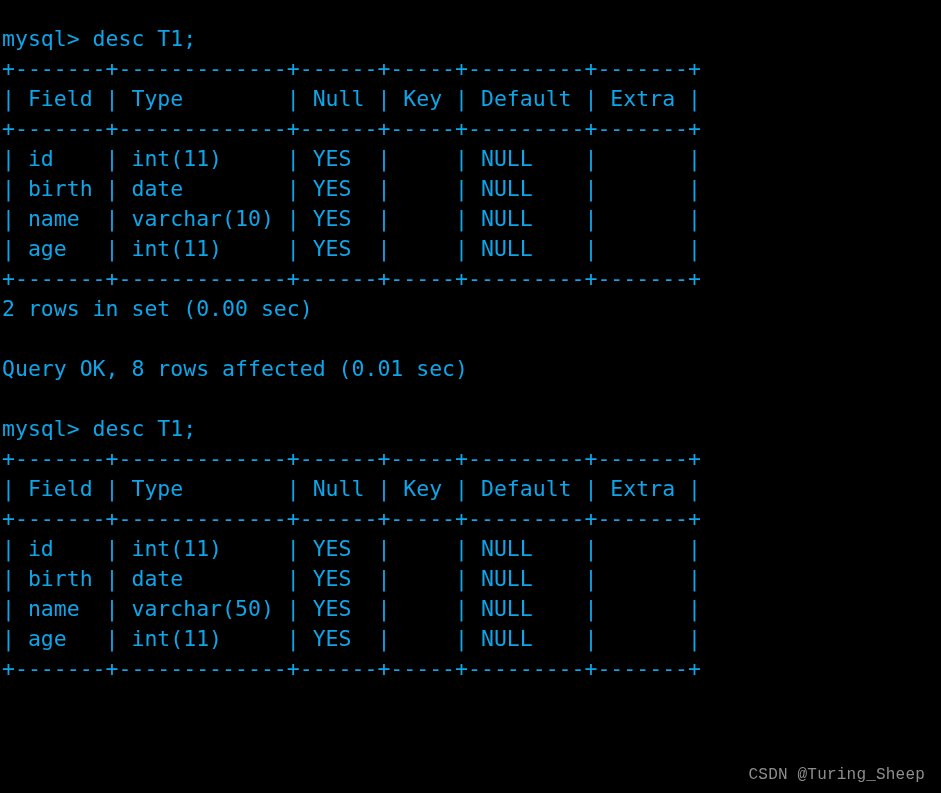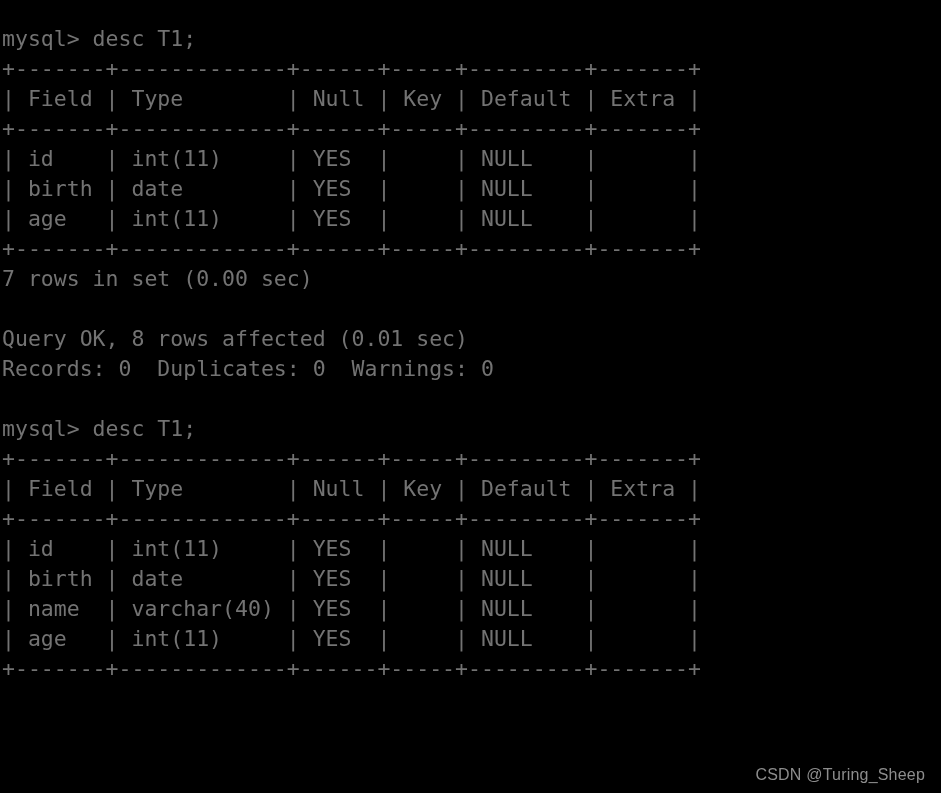--- a/index.html
+++ b/index.html
@@ -19,60 +19,60 @@
     height: 793px;
     background: #000000;
     box-sizing: border-box;
     padding: 24px 0 0 2px;
   }
   .line {
     font-family: "DejaVu Sans Mono", "Liberation Mono", monospace;
     font-size: 21.5px;
     line-height: 30px;
     height: 30px;
-    color: #737373;
+    color: #0ea5e9;
     white-space: pre;
     letter-spacing: 0px;
     font-weight: 400;
   }
   .line.blank {
     color: transparent;
   }
   .watermark {
     position: absolute;
     right: 16px;
     bottom: 9px;
-    font-family: Liberation Sans, sans-serif;
+    font-family: Liberation Mono, monospace;
     font-size: 16px;
     color: #8d8d8d;
     white-space: pre;
     letter-spacing: 0.2px;
   }
 </style>
 </head>
 <body>
 
 <div id="terminal">
   <div class="line">mysql&gt; desc T1;</div>
   <div class="line">+-------+-------------+------+-----+---------+-------+</div>
   <div class="line">| Field | Type        | Null | Key | Default | Extra |</div>
   <div class="line">+-------+-------------+------+-----+---------+-------+</div>
   <div class="line">| id    | int(11)     | YES  |     | NULL    |       |</div>
   <div class="line">| birth | date        | YES  |     | NULL    |       |</div>
+  <div class="line">| name  | varchar(10) | YES  |     | NULL    |       |</div>
   <div class="line">| age   | int(11)     | YES  |     | NULL    |       |</div>
   <div class="line">+-------+-------------+------+-----+---------+-------+</div>
-  <div class="line">7 rows in set (0.00 sec)</div>
+  <div class="line">2 rows in set (0.00 sec)</div>
   <div class="line blank"></div>
   <div class="line">Query OK, 8 rows affected (0.01 sec)</div>
-  <div class="line">Records: 0  Duplicates: 0  Warnings: 0</div>
   <div class="line blank"></div>
   <div class="line">mysql&gt; desc T1;</div>
   <div class="line">+-------+-------------+------+-----+---------+-------+</div>
   <div class="line">| Field | Type        | Null | Key | Default | Extra |</div>
   <div class="line">+-------+-------------+------+-----+---------+-------+</div>
   <div class="line">| id    | int(11)     | YES  |     | NULL    |       |</div>
   <div class="line">| birth | date        | YES  |     | NULL    |       |</div>
-  <div class="line">| name  | varchar(40) | YES  |     | NULL    |       |</div>
+  <div class="line">| name  | varchar(50) | YES  |     | NULL    |       |</div>
   <div class="line">| age   | int(11)     | YES  |     | NULL    |       |</div>
   <div class="line">+-------+-------------+------+-----+---------+-------+</div>
 
   <div class="watermark">CSDN @Turing_Sheep</div>
 </div>
 
 </body></html>

